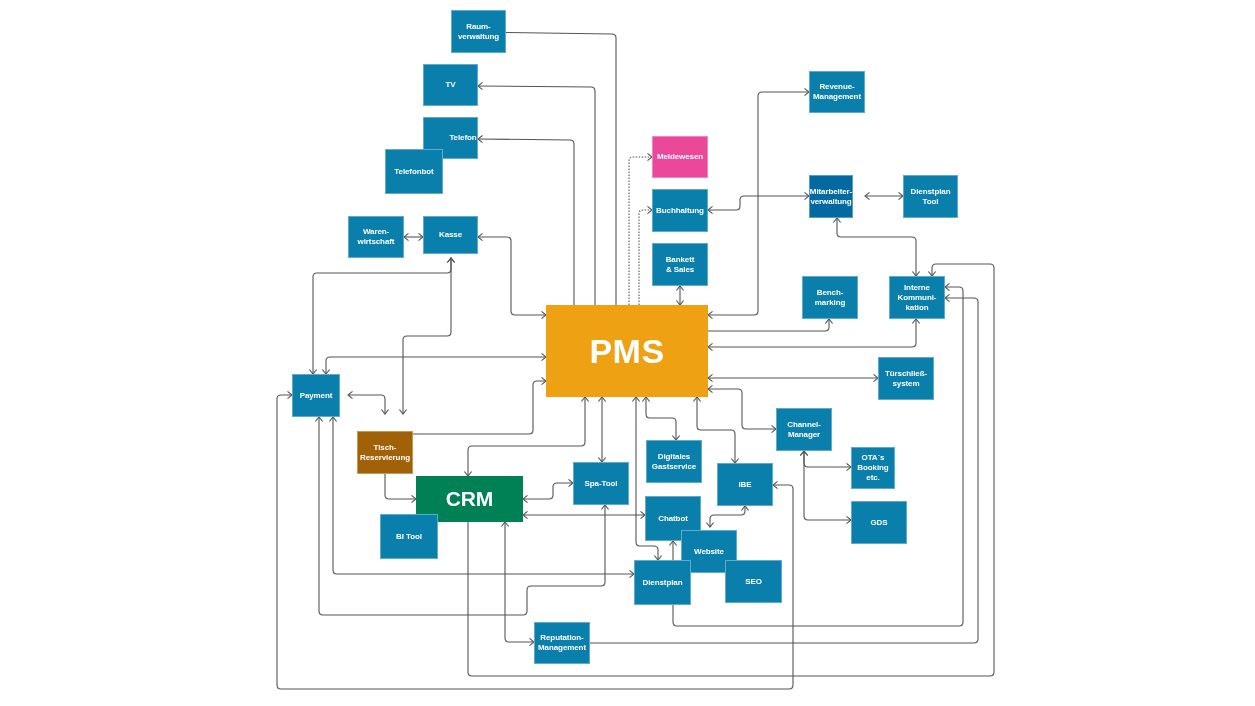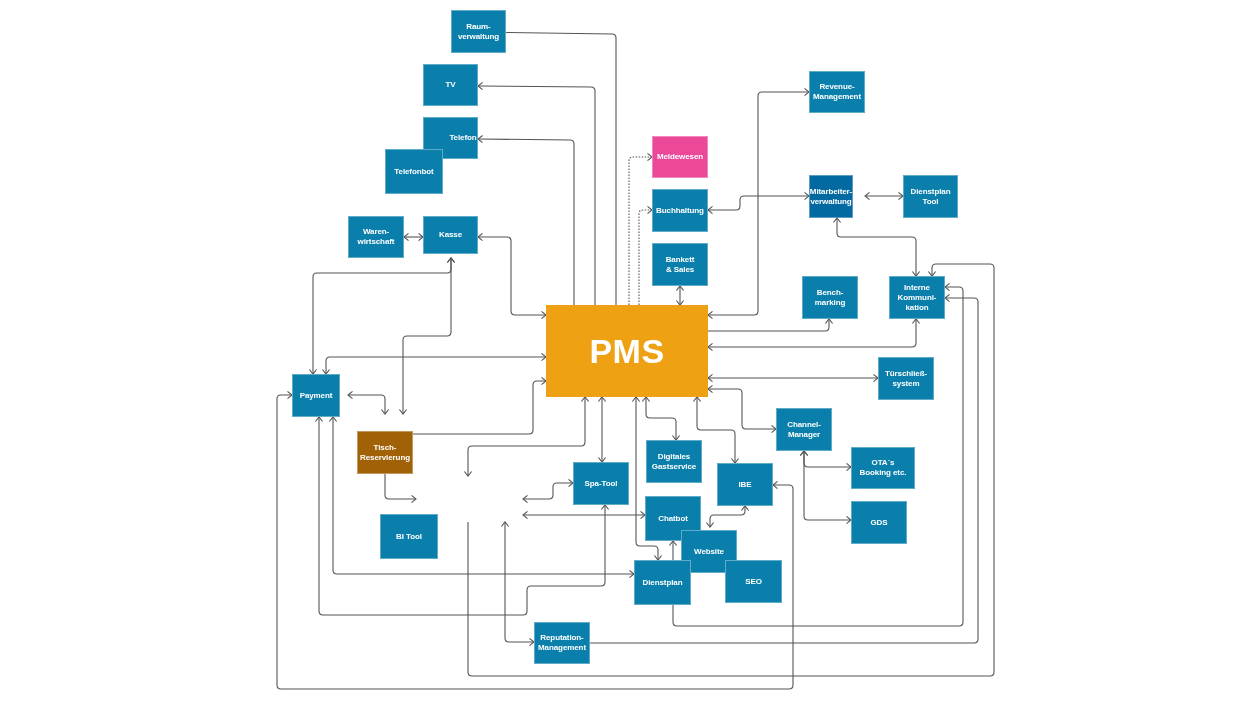--- a/index.html
+++ b/index.html
@@ -231,26 +231,27 @@
 Kommuni-
 kation</span></div>
     <div class="node pms" style="left: 546px; top: 305px; width: 162px; height: 92px; background: rgb(238, 162, 19);"><span>PMS</span></div>
     <div class="node blue" style="left: 878px; top: 357px; width: 56px; height: 43px; background: rgb(10, 127, 171);"><span>Türschließ-
 system</span></div>
     <div class="node blue" style="left: 292px; top: 374px; width: 48px; height: 43px; background: rgb(10, 127, 171);"><span>Payment</span></div>
     <div class="node blue" style="left: 357px; top: 414px; width: 56px; height: 43px; background: #a16207; margin-top: 17px;"><span>Tisch-
 Reservierung</span></div>
     <div class="node blue" style="left: 776px; top: 408px; width: 56px; height: 43px; background: rgb(10, 127, 171);"><span>Channel-
 Manager</span></div>
+    <div class="node crm" style="left: 416px; top: 476px; width: 107px; height: 46px; background: rgb(0, 128, 85);"><span>CRM</span></div>
     <div class="node blue" style="left: 380px; top: 514px; width: 58px; height: 45px; background: rgb(10, 127, 171);"><span>BI Tool</span></div>
     <div class="node blue" style="left: 573px; top: 462px; width: 56px; height: 43px; background: rgb(10, 127, 171);"><span>Spa-Tool</span></div>
     <div class="node blue" style="left: 646px; top: 440px; width: 56px; height: 43px; background: rgb(10, 127, 171);"><span>Digitales
 Gastservice</span></div>
     <div class="node blue" style="left: 717px; top: 463px; width: 56px; height: 43px; background: rgb(10, 127, 171);"><span>IBE</span></div>
-    <div class="node blue" style="left: 851px; top: 447px; width: 64px; height: 42px; background: rgb(10, 127, 171);"><span>OTA´s
+    <div class="node blue" style="left: 851px; top: 447px; width: 44px; height: 42px; background: rgb(10, 127, 171);"><span>OTA´s
 Booking etc.</span></div>
     <div class="node blue" style="left: 851px; top: 501px; width: 56px; height: 43px; background: rgb(10, 127, 171);"><span>GDS</span></div>
     <div class="node blue" style="left: 645px; top: 496px; width: 56px; height: 45px; background: rgb(10, 127, 171);"><span>Chatbot</span></div>
     <div class="node blue" style="left: 681px; top: 530px; width: 56px; height: 43px; background: rgb(10, 127, 171);"><span>Website</span></div>
     <div class="node blue" style="left: 725px; top: 560px; width: 57px; height: 43px; background: rgb(10, 127, 171);"><span>SEO</span></div>
     <div class="node blue" style="left: 634px; top: 560px; width: 57px; height: 45px; background: rgb(10, 127, 171);"><span>Dienstplan</span></div>
     <div class="node blue" style="left: 534px; top: 622px; width: 56px; height: 42px; background: rgb(10, 127, 171);"><span>Reputation-
 Management</span></div>
   </div>
 

